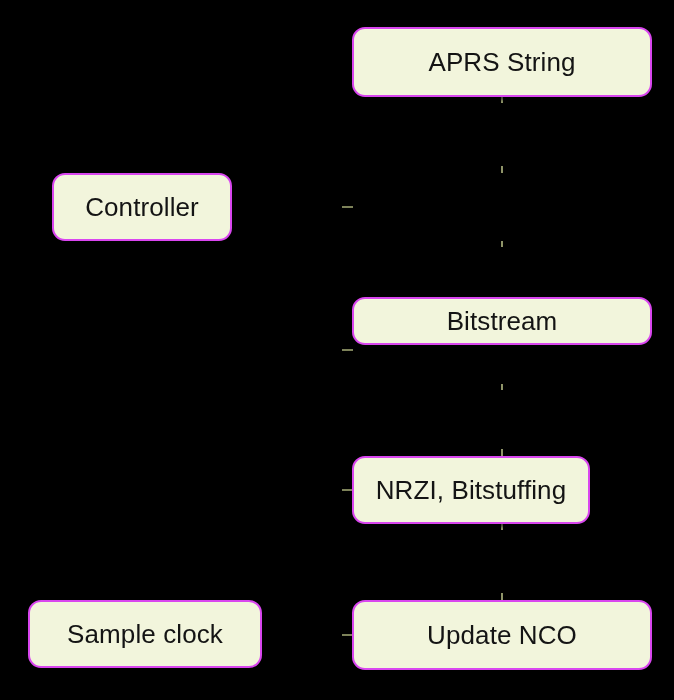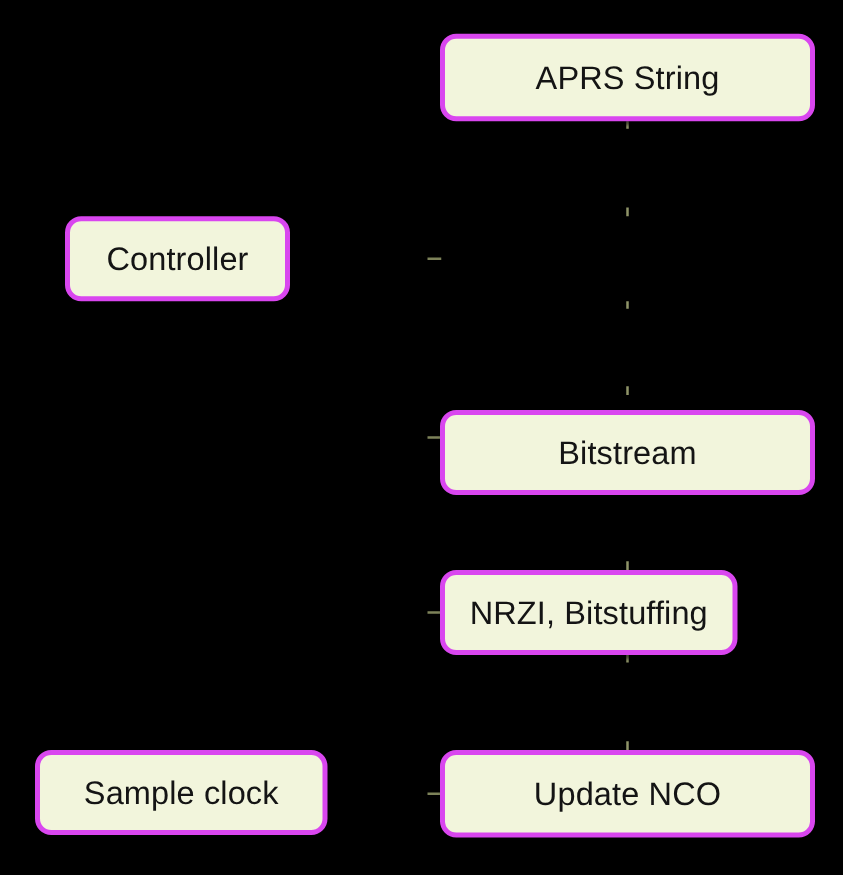--- a/index.html
+++ b/index.html
@@ -17,21 +17,21 @@
     height: 700px;
     background: #000000;
     overflow: hidden;
   }
 
   
   .node {
     position: absolute;
     box-sizing: border-box;
     background: #F2F5DC;
-    border: 4px solid #d946ef;
+    border: 2px solid #d946ef;
     border-radius: 13px;
     box-shadow: 2px 3px 3px rgba(0,0,0,0.55);
     display: flex;
     align-items: center;
     justify-content: center;
     text-align: center;
   }
   .node-label {
     color: #141414;
     font-size: 26px;
@@ -72,21 +72,21 @@
     <div class="stub-h" style="left: 342px; top: 634px; width: 11px;"></div>
     <div class="node" style="left: 52px; top: 173px; width: 180px; height: 68px; border-radius: 13px;">
       <span class="node-label">Controller</span>
     </div>
     <div class="node" style="left: 28px; top: 600px; width: 234px; height: 68px;">
       <span class="node-label">Sample clock</span>
     </div>
     <div class="node" style="left: 352px; top: 27px; width: 300px; height: 70px;">
       <span class="node-label">APRS String</span>
     </div>
-    <div class="node" style="left: 352px; top: 328px; width: 300px; height: 68px;">
+    <div class="node" style="left: 352px; top: 297px; width: 300px; height: 48px;">
       <span class="node-label">Bitstream</span>
     </div>
     <div class="node" style="left: 352px; top: 456px; width: 238px; height: 68px;">
       <span class="node-label">NRZI, Bitstuffing</span>
     </div>
     <div class="node" style="left: 352px; top: 600px; width: 300px; height: 70px;">
       <span class="node-label">Update NCO</span>
     </div>
   </div>
 

